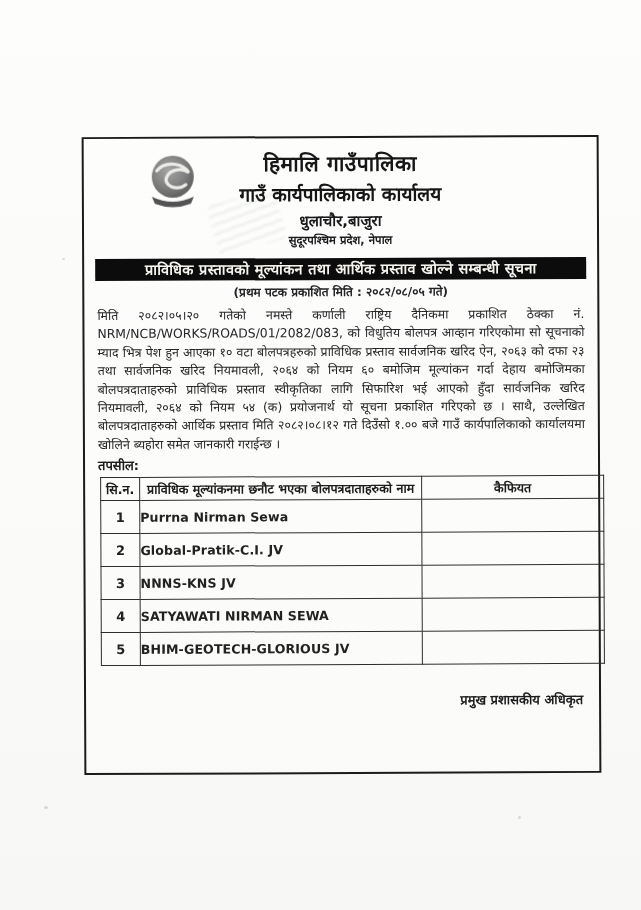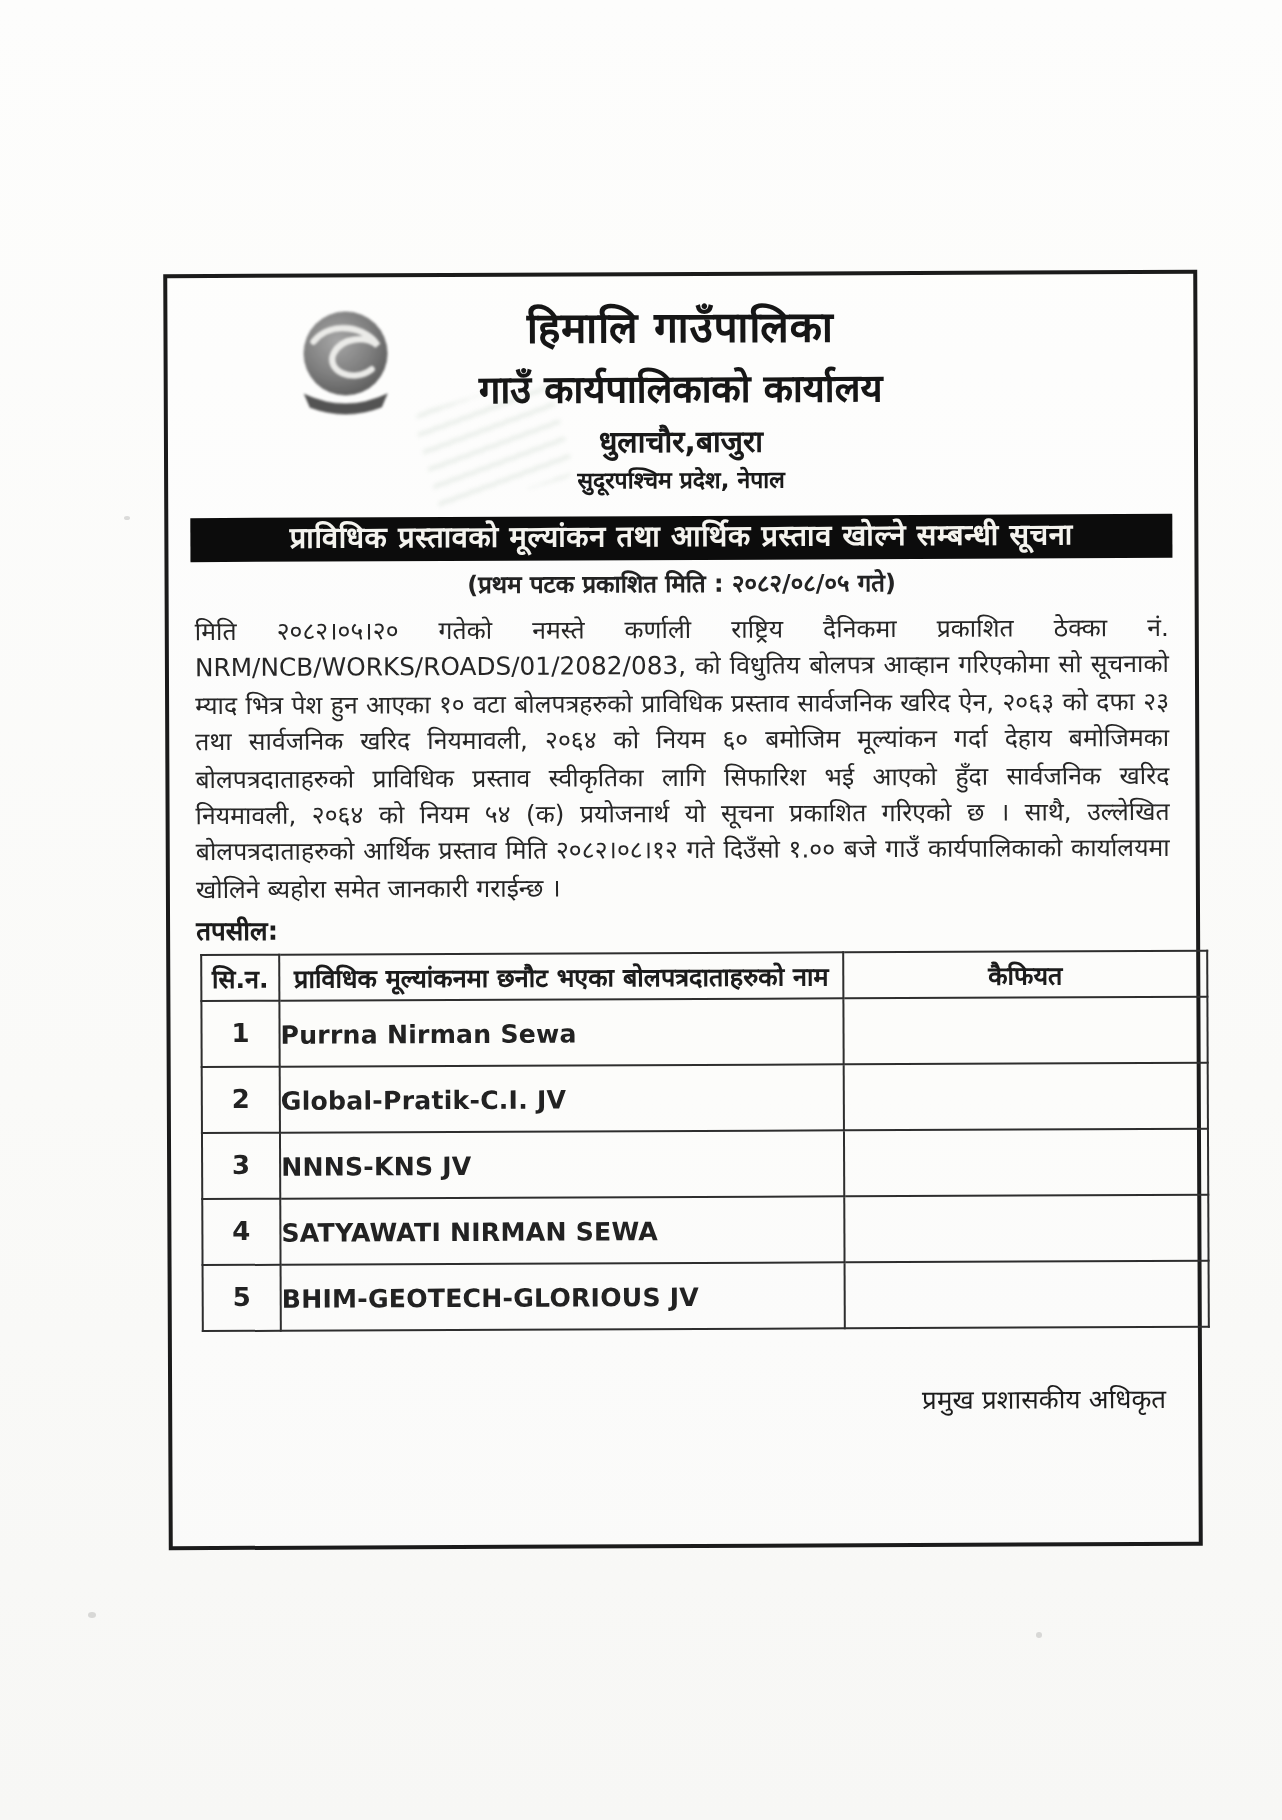--- a/index.html
+++ b/index.html
@@ -64,21 +64,21 @@
     height:22px;font-size:12.6px;font-weight:bold;text-align:center;color:#1c1c1c;
   }
   table.bidders tbody tr{height:33px;}
   td.sn{text-align:center;font-size:13px;font-weight:bold;color:#222;}
   td.name{font-size:12.6px;font-weight:bold;padding-left:14px;color:#222;letter-spacing:.1px;}
   td.remark{background:transparent;}
 
   
   .sig{
     position:absolute;right:16px;top:553px;
-    font-size:13px;font-weight:normal;color:#1d1d1d;
+    font-size:13px;font-weight:bold;color:#1d1d1d;
   }
 
   
   .speck{position:absolute;background:rgba(120,120,120,.25);border-radius:50%;}
   .s1{left:44px;top:806px;width:4px;height:3px;}
   .s2{left:518px;top:816px;width:3px;height:3px;}
   .s3{left:62px;top:258px;width:3px;height:2px;}
 </style>
 </head>
 <body>

